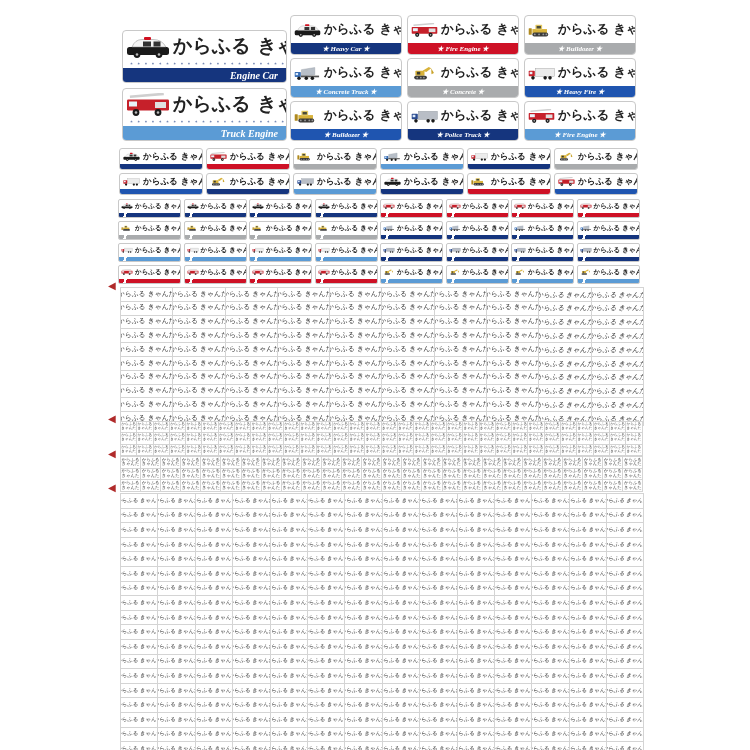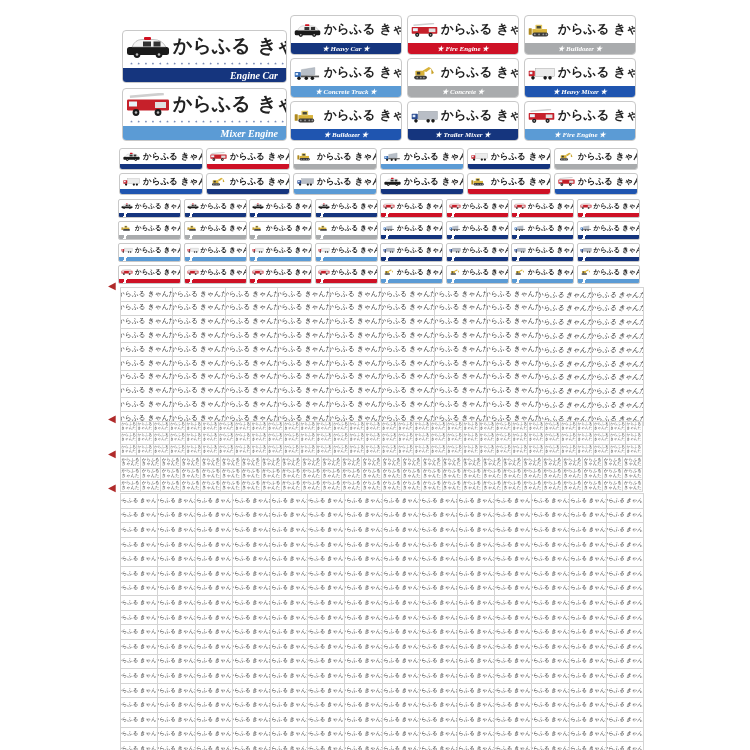--- a/index.html
+++ b/index.html
@@ -75,21 +75,21 @@
             <rect x="29" y="9" width="11" height="6" fill="#e0e0e0"></rect>
             <circle cx="10" cy="19.5" r="3.4" fill="#1a1a1a"></circle>
             <circle cx="32" cy="19.5" r="3.4" fill="#1a1a1a"></circle>
             <circle cx="10" cy="19.5" r="1.3" fill="#bbb"></circle>
             <circle cx="32" cy="19.5" r="1.3" fill="#bbb"></circle>
           </svg>
         </span>
       <span class="s-name">からふる きゃんた</span>
     </div>
     <div class="stars">＊＊＊＊＊＊＊＊＊＊＊＊＊＊＊＊＊＊＊＊＊＊</div>
-    <div class="banner" style="background: rgb(91, 155, 213);">Mixer Engine</div>
+    <div class="banner" style="background: rgb(91, 155, 213);">Truck Engine</div>
   </div>
 
   <div class="abs" style="left:290px;top:15px;width:352px;display:grid;grid-template-columns:repeat(3,112px);gap:3px 5px;">
       <div class="sticker med" style="position: relative;">
         <div class="s-top">
           <svg xmlns="http://www.w3.org/2000/svg" viewBox="0 0 44 23" width="27" height="14" style="flex:none;display:block;">
             <rect x="1" y="12" width="42" height="8" rx="2.5" fill="#1a1a1a"></rect>
             <path d="M6 12 Q9 4.5 16 4.5 L27 4.5 Q36 4.5 40 12 Z" fill="#f5f5f5" stroke="#888" stroke-width="0.5"></path>
             <rect x="17" y="6.5" width="8" height="5" fill="#333"></rect>
             <rect x="27.5" y="6.5" width="7" height="5" fill="#333"></rect>
@@ -172,21 +172,21 @@
           <svg xmlns="http://www.w3.org/2000/svg" viewBox="0 0 44 23" width="27" height="14" style="flex:none;display:block;">
             <rect x="12" y="4" width="31" height="13" fill="#ececec" stroke="#9a9a9a" stroke-width="0.7"></rect>
             <rect x="1" y="8" width="10" height="9" rx="1.2" fill="#c6202a"></rect>
             <rect x="2.5" y="9.5" width="4.5" height="4" fill="#e8f2fa"></rect>
             <circle cx="8" cy="19.5" r="2.9" fill="#1a1a1a"></circle>
             <circle cx="28" cy="19.5" r="2.9" fill="#1a1a1a"></circle>
             <circle cx="36" cy="19.5" r="2.9" fill="#1a1a1a"></circle>
           </svg>
           <span class="s-name">からふる きゃんた</span>
         </div>
-        <div class="banner" style="background:#1f55b0">★ Heavy Mixer ★</div>
+        <div class="banner" style="background:#1f55b0">★ Heavy Fire ★</div>
       </div>
       <div class="sticker med" style="position: relative;">
         <div class="s-top">
           <svg xmlns="http://www.w3.org/2000/svg" viewBox="0 0 44 23" width="27" height="14" style="flex:none;display:block;">
             <rect x="1" y="8.5" width="5" height="11" rx="1" fill="#b08a1f"></rect>
             <rect x="7" y="10" width="24" height="7" fill="#d8b23a"></rect>
             <rect x="12" y="3" width="11" height="8" rx="1" fill="#e3c860"></rect>
             <rect x="14" y="4.8" width="7" height="4.2" fill="#4a4a3a"></rect>
             <rect x="7" y="15.5" width="26" height="6.5" rx="3.2" fill="#3a3a3a"></rect>
             <circle cx="11" cy="18.8" r="1.5" fill="#999"></circle>
@@ -203,21 +203,21 @@
           <svg xmlns="http://www.w3.org/2000/svg" viewBox="0 0 44 23" width="27" height="14" style="flex:none;display:block;">
             <rect x="12" y="4" width="31" height="13" fill="#b9bec6" stroke="#868c96" stroke-width="0.7"></rect>
             <rect x="1" y="8" width="10" height="9" rx="1.2" fill="#2a4a8f"></rect>
             <rect x="2.5" y="9.5" width="4.5" height="4" fill="#dbeafc"></rect>
             <circle cx="8" cy="19.5" r="2.9" fill="#1a1a1a"></circle>
             <circle cx="28" cy="19.5" r="2.9" fill="#1a1a1a"></circle>
             <circle cx="36" cy="19.5" r="2.9" fill="#1a1a1a"></circle>
           </svg>
           <span class="s-name">からふる きゃんた</span>
         </div>
-        <div class="banner" style="background:#15357e">★ Trailer Mixer ★</div>
+        <div class="banner" style="background:#15357e">★ Police Truck ★</div>
       </div>
       <div class="sticker med" style="position: relative;">
         <div class="s-top">
           <svg xmlns="http://www.w3.org/2000/svg" viewBox="0 0 44 23" width="27" height="14" style="flex:none;display:block;">
             <rect x="4" y="2.5" width="34" height="2.6" fill="#cfcfcf" transform="rotate(-5 4 5)"></rect>
             <rect x="1" y="6.5" width="42" height="11" rx="1.2" fill="#c6202a"></rect>
             <rect x="3" y="8.5" width="8" height="5" fill="#e8f2fa"></rect>
             <rect x="29" y="9" width="11" height="6" fill="#e0e0e0"></rect>
             <circle cx="10" cy="19.5" r="3.4" fill="#1a1a1a"></circle>
             <circle cx="32" cy="19.5" r="3.4" fill="#1a1a1a"></circle>

